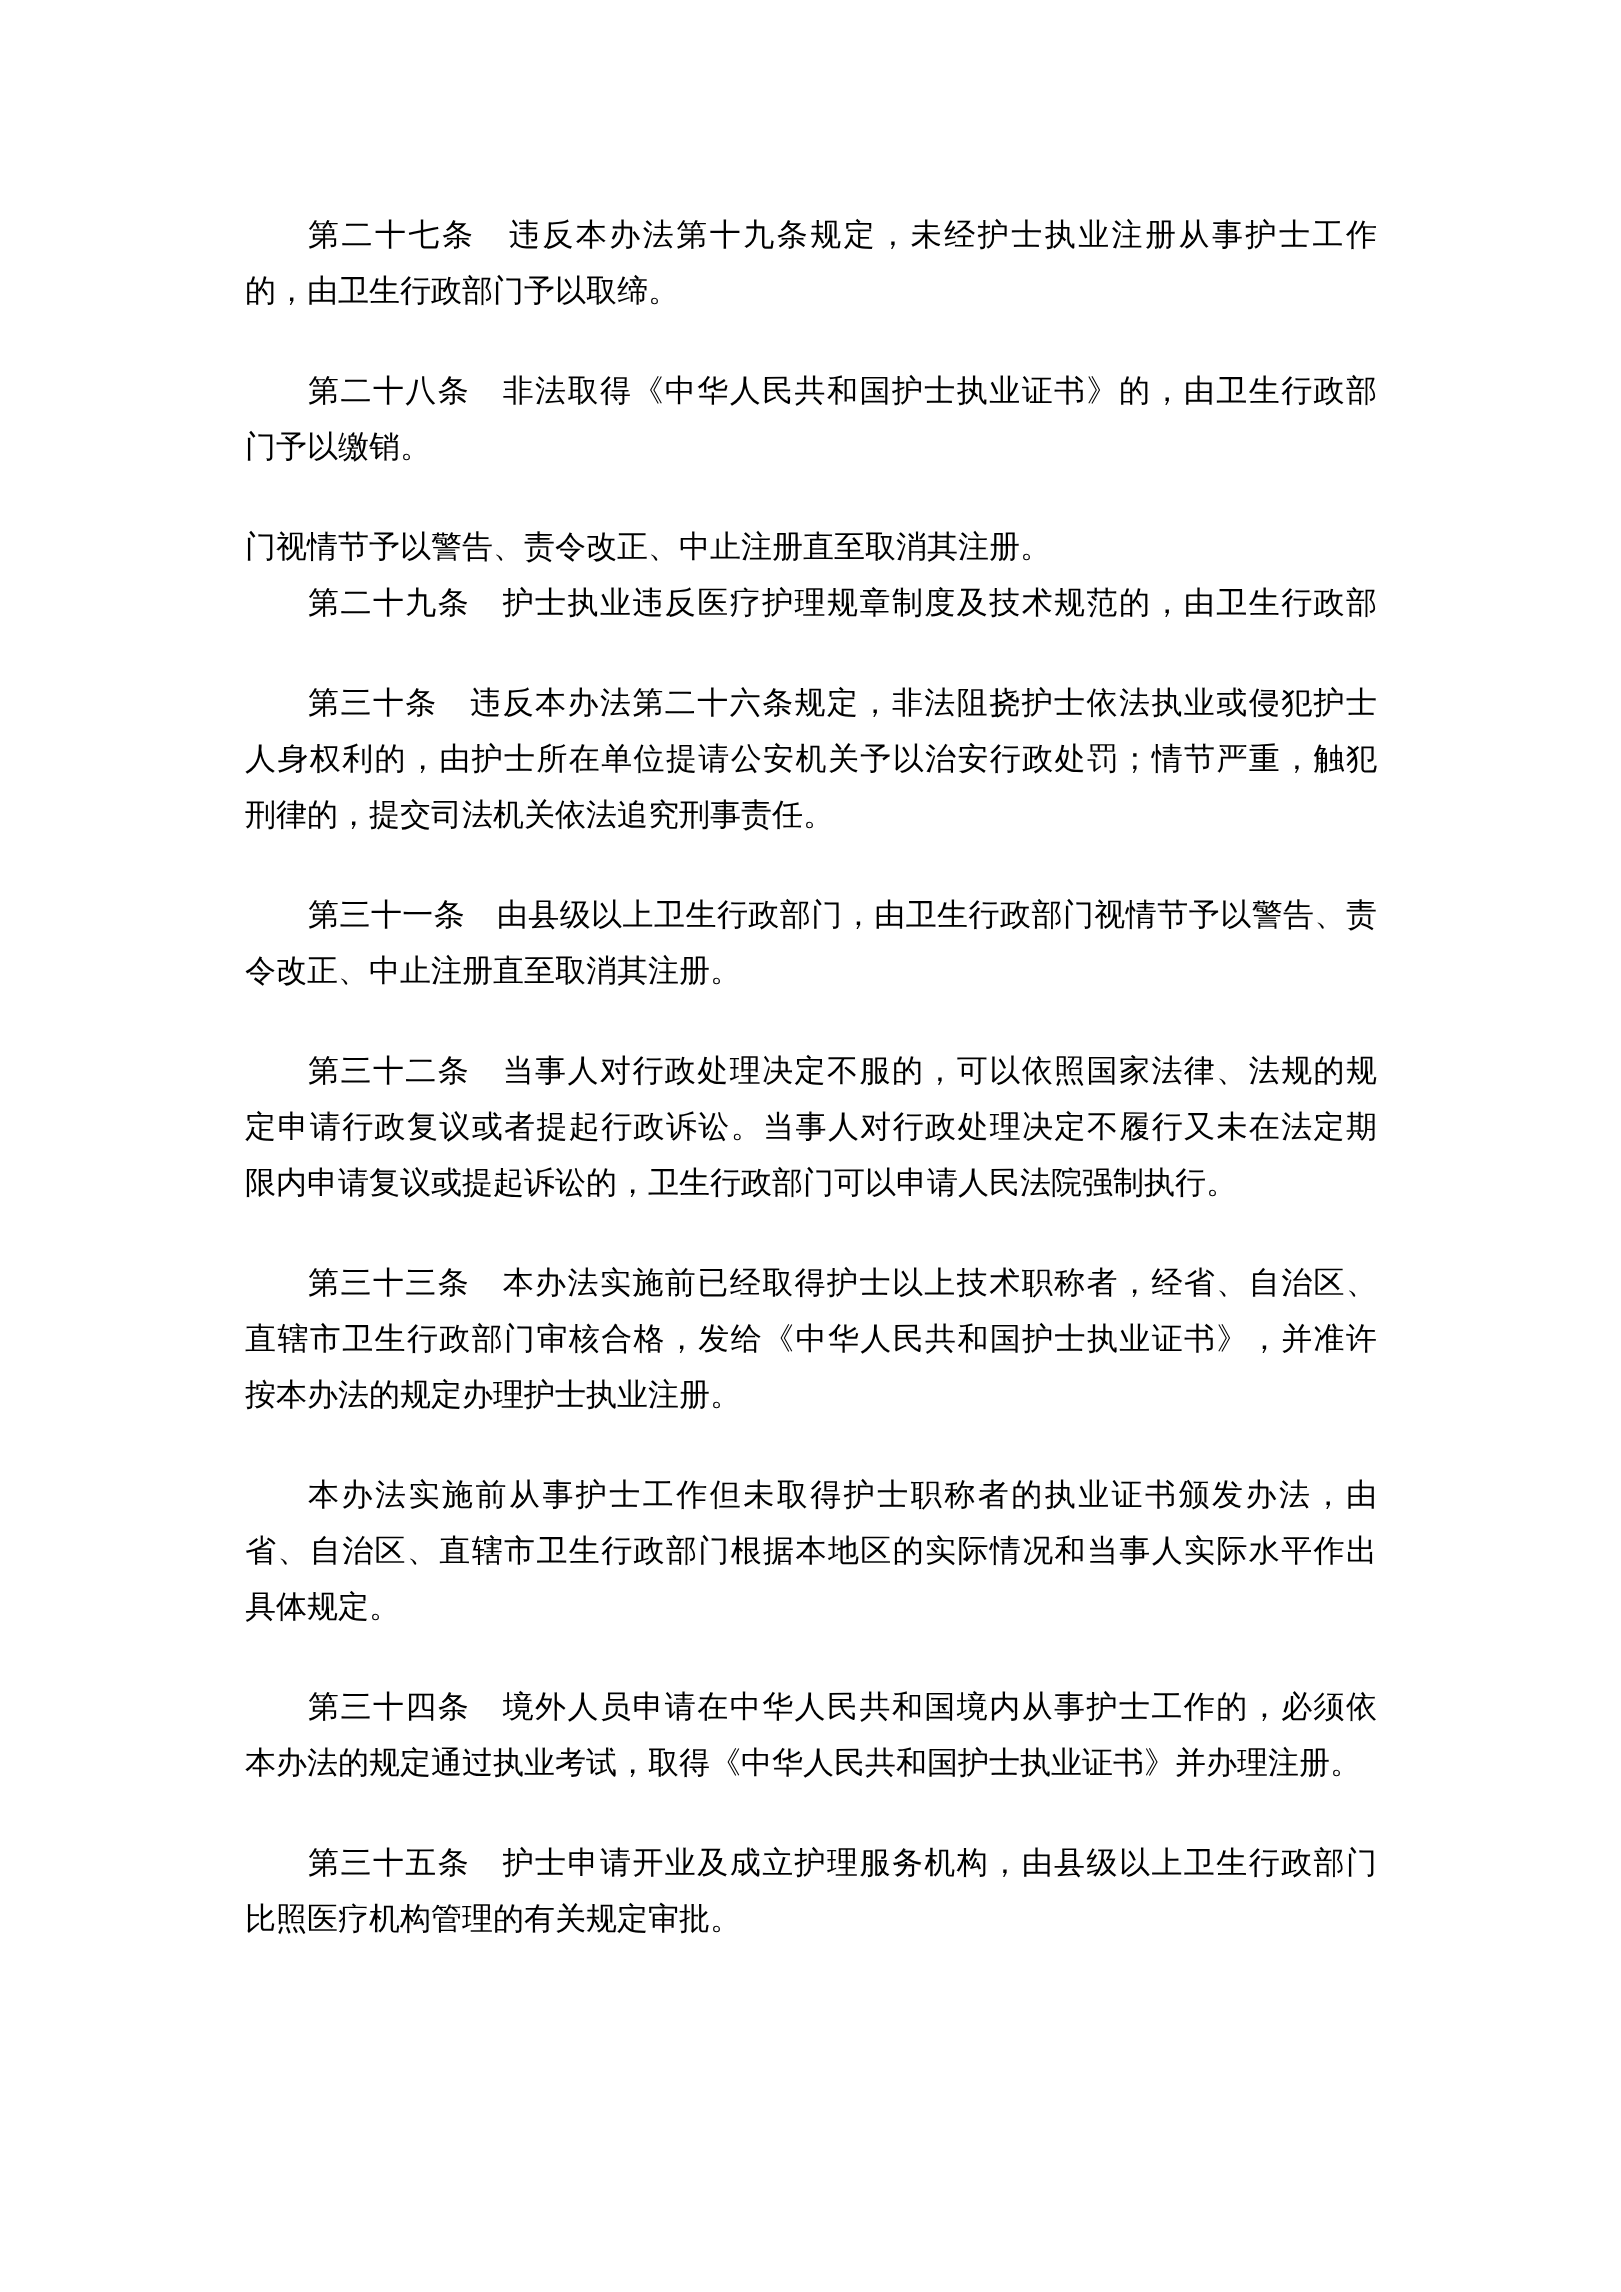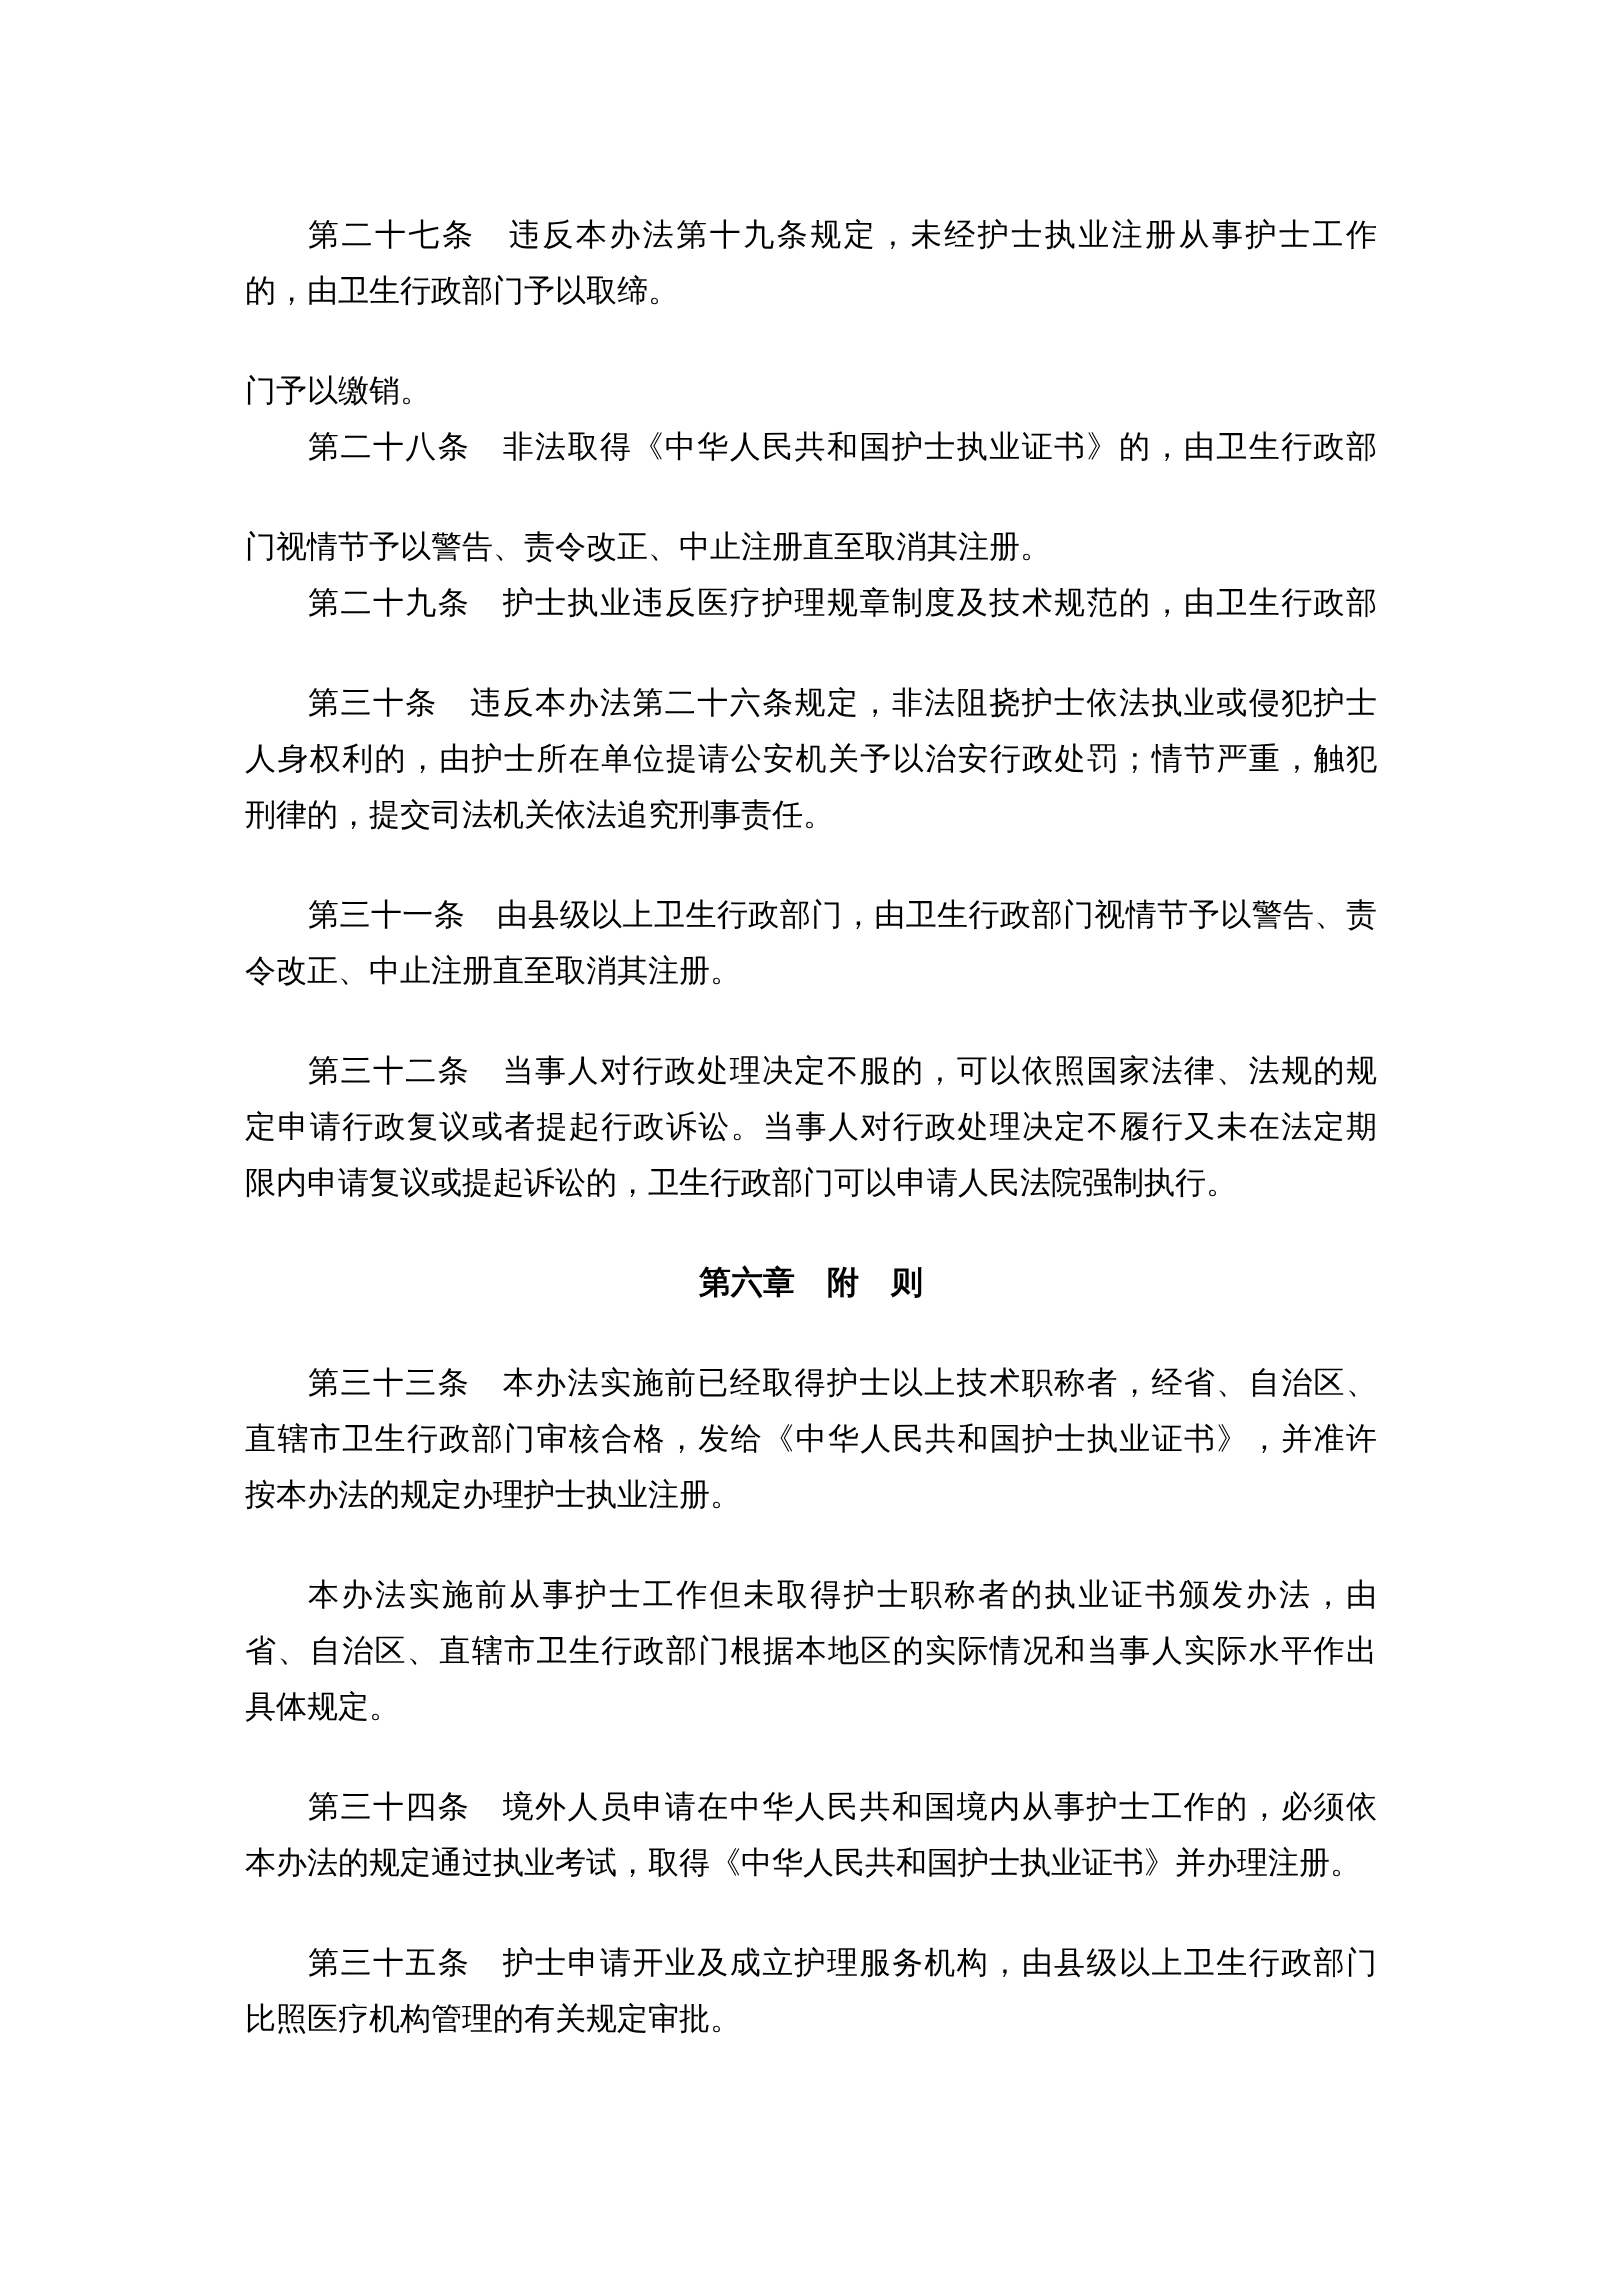--- a/index.html
+++ b/index.html
@@ -60,43 +60,40 @@
 </head>
 <body>
 
 <div class="page">
   <div class="content">
       <div class="para">
         <div class="line first">第二十七条　违反本办法第十九条规定，未经护士执业注册从事护士工作</div>
         <div class="line last">的，由卫生行政部门予以取缔。</div>
       </div>
       <div class="para">
+        <div class="line first">第二十八条　非法取得《中华人民共和国护士执业证书》的，由卫生行政部</div>
         <div class="line last">门予以缴销。</div>
-        <div class="line first">第二十八条　非法取得《中华人民共和国护士执业证书》的，由卫生行政部</div>
       </div>
       <div class="para">
         <div class="line last">门视情节予以警告、责令改正、中止注册直至取消其注册。</div>
         <div class="line first">第二十九条　护士执业违反医疗护理规章制度及技术规范的，由卫生行政部</div>
       </div>
       <div class="para">
         <div class="line first">第三十条　违反本办法第二十六条规定，非法阻挠护士依法执业或侵犯护士</div>
         <div class="line">人身权利的，由护士所在单位提请公安机关予以治安行政处罚；情节严重，触犯</div>
         <div class="line last">刑律的，提交司法机关依法追究刑事责任。</div>
       </div>
       <div class="para">
         <div class="line first">第三十一条　由县级以上卫生行政部门，由卫生行政部门视情节予以警告、责</div>
         <div class="line last">令改正、中止注册直至取消其注册。</div>
       </div>
       <div class="para">
         <div class="line first">第三十二条　当事人对行政处理决定不服的，可以依照国家法律、法规的规</div>
         <div class="line">定申请行政复议或者提起行政诉讼。当事人对行政处理决定不履行又未在法定期</div>
         <div class="line last">限内申请复议或提起诉讼的，卫生行政部门可以申请人民法院强制执行。</div>
-      </div>
-      <div class="chapter">
-        <div class="line last">第六章　附　则</div>
       </div>
       <div class="para">
         <div class="line first">第三十三条　本办法实施前已经取得护士以上技术职称者，经省、自治区、</div>
         <div class="line">直辖市卫生行政部门审核合格，发给《中华人民共和国护士执业证书》，并准许</div>
         <div class="line last">按本办法的规定办理护士执业注册。</div>
       </div>
       <div class="para">
         <div class="line first">本办法实施前从事护士工作但未取得护士职称者的执业证书颁发办法，由</div>
         <div class="line">省、自治区、直辖市卫生行政部门根据本地区的实际情况和当事人实际水平作出</div>
         <div class="line last">具体规定。</div>

